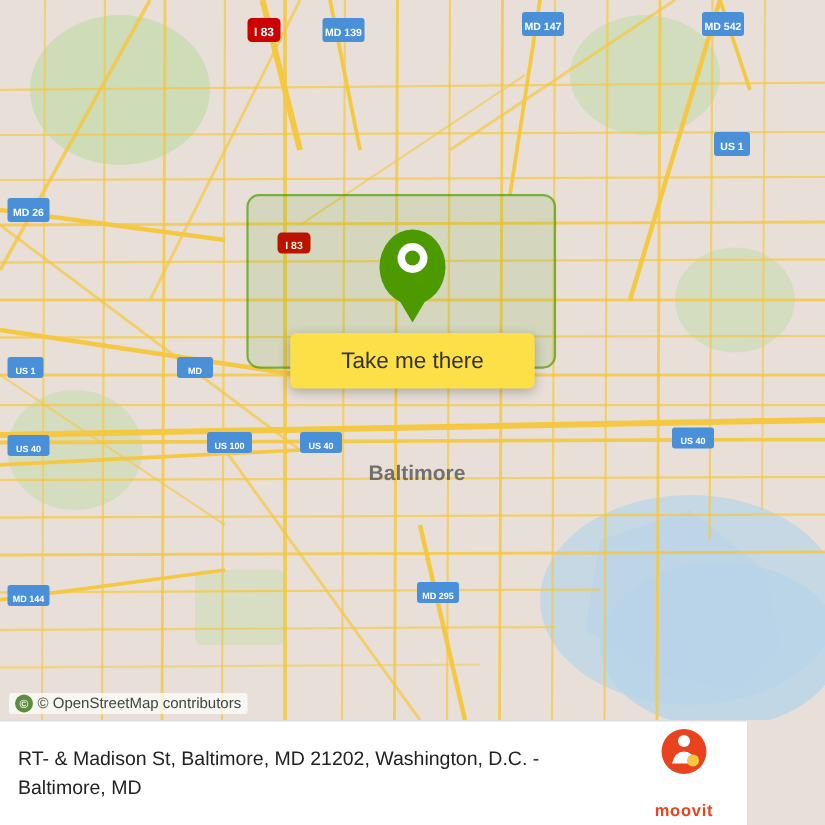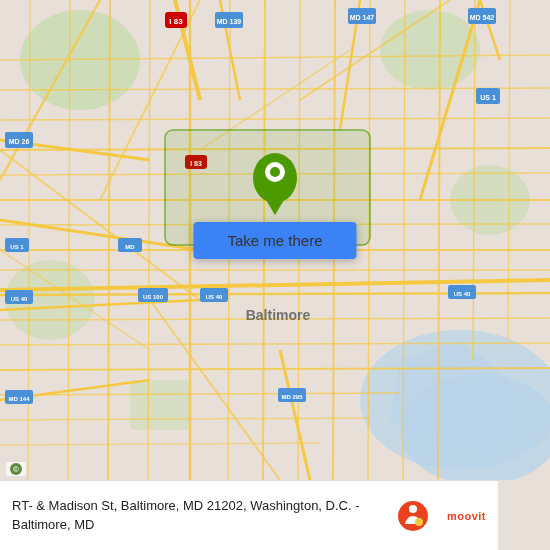--- a/index.html
+++ b/index.html
@@ -44,21 +44,21 @@
     }
 
     #info-text .address-line {
       font-size: 13px;
       color: #222;
       line-height: 1.4;
     }
 
     #moovit-logo {
       display: flex;
-      flex-direction: row;
+      flex-direction: column;
       align-items: center;
       justify-content: center;
       gap: 18px;
       min-width: 60px;
     }
 
     #moovit-logo .moovit-icon {
       width: 32px;
       height: 32px;
     }
@@ -97,21 +97,21 @@
       font-size: 8px;
       font-weight: bold;
     }
 
     
     #take-me-there-btn {
       position: absolute;
       top: 222px;
       left: 50%;
       transform: translateX(-50%);
-      background: #3b82f6;
+      background: #fde047;
       color: #333;
       border: none;
       border-radius: 4px;
       padding: 10px 34px;
       font-size: 15px;
       font-weight: 500;
       cursor: pointer;
       box-shadow: 0 2px 8px rgba(0,0,0,0.25);
       white-space: nowrap;
       z-index: 100;
@@ -250,20 +250,21 @@
     <ellipse cx="275" cy="178" rx="22" ry="25" fill="#4c9900"></ellipse>
     <path d="M253,178 Q275,215 275,215 Q275,215 297,178 Z" fill="#4c9900"></path>
 
     <circle cx="275" cy="172" r="10" fill="white"></circle>
 
     <circle cx="275" cy="172" r="5" fill="#4c9900"></circle>
   </svg>
 
   <div id="osm-attr">
     <span class="osm-circle">©</span>
+    <span>© OpenStreetMap contributors</span>
   </div>
 
   <button id="take-me-there-btn">Take me there</button>
 
 </div>
 
 <div id="info-bar">
   <div id="info-text">
     <div class="address-line">RT- &amp; Madison St, Baltimore, MD 21202, Washington, D.C. - Baltimore, MD</div>
   </div>

